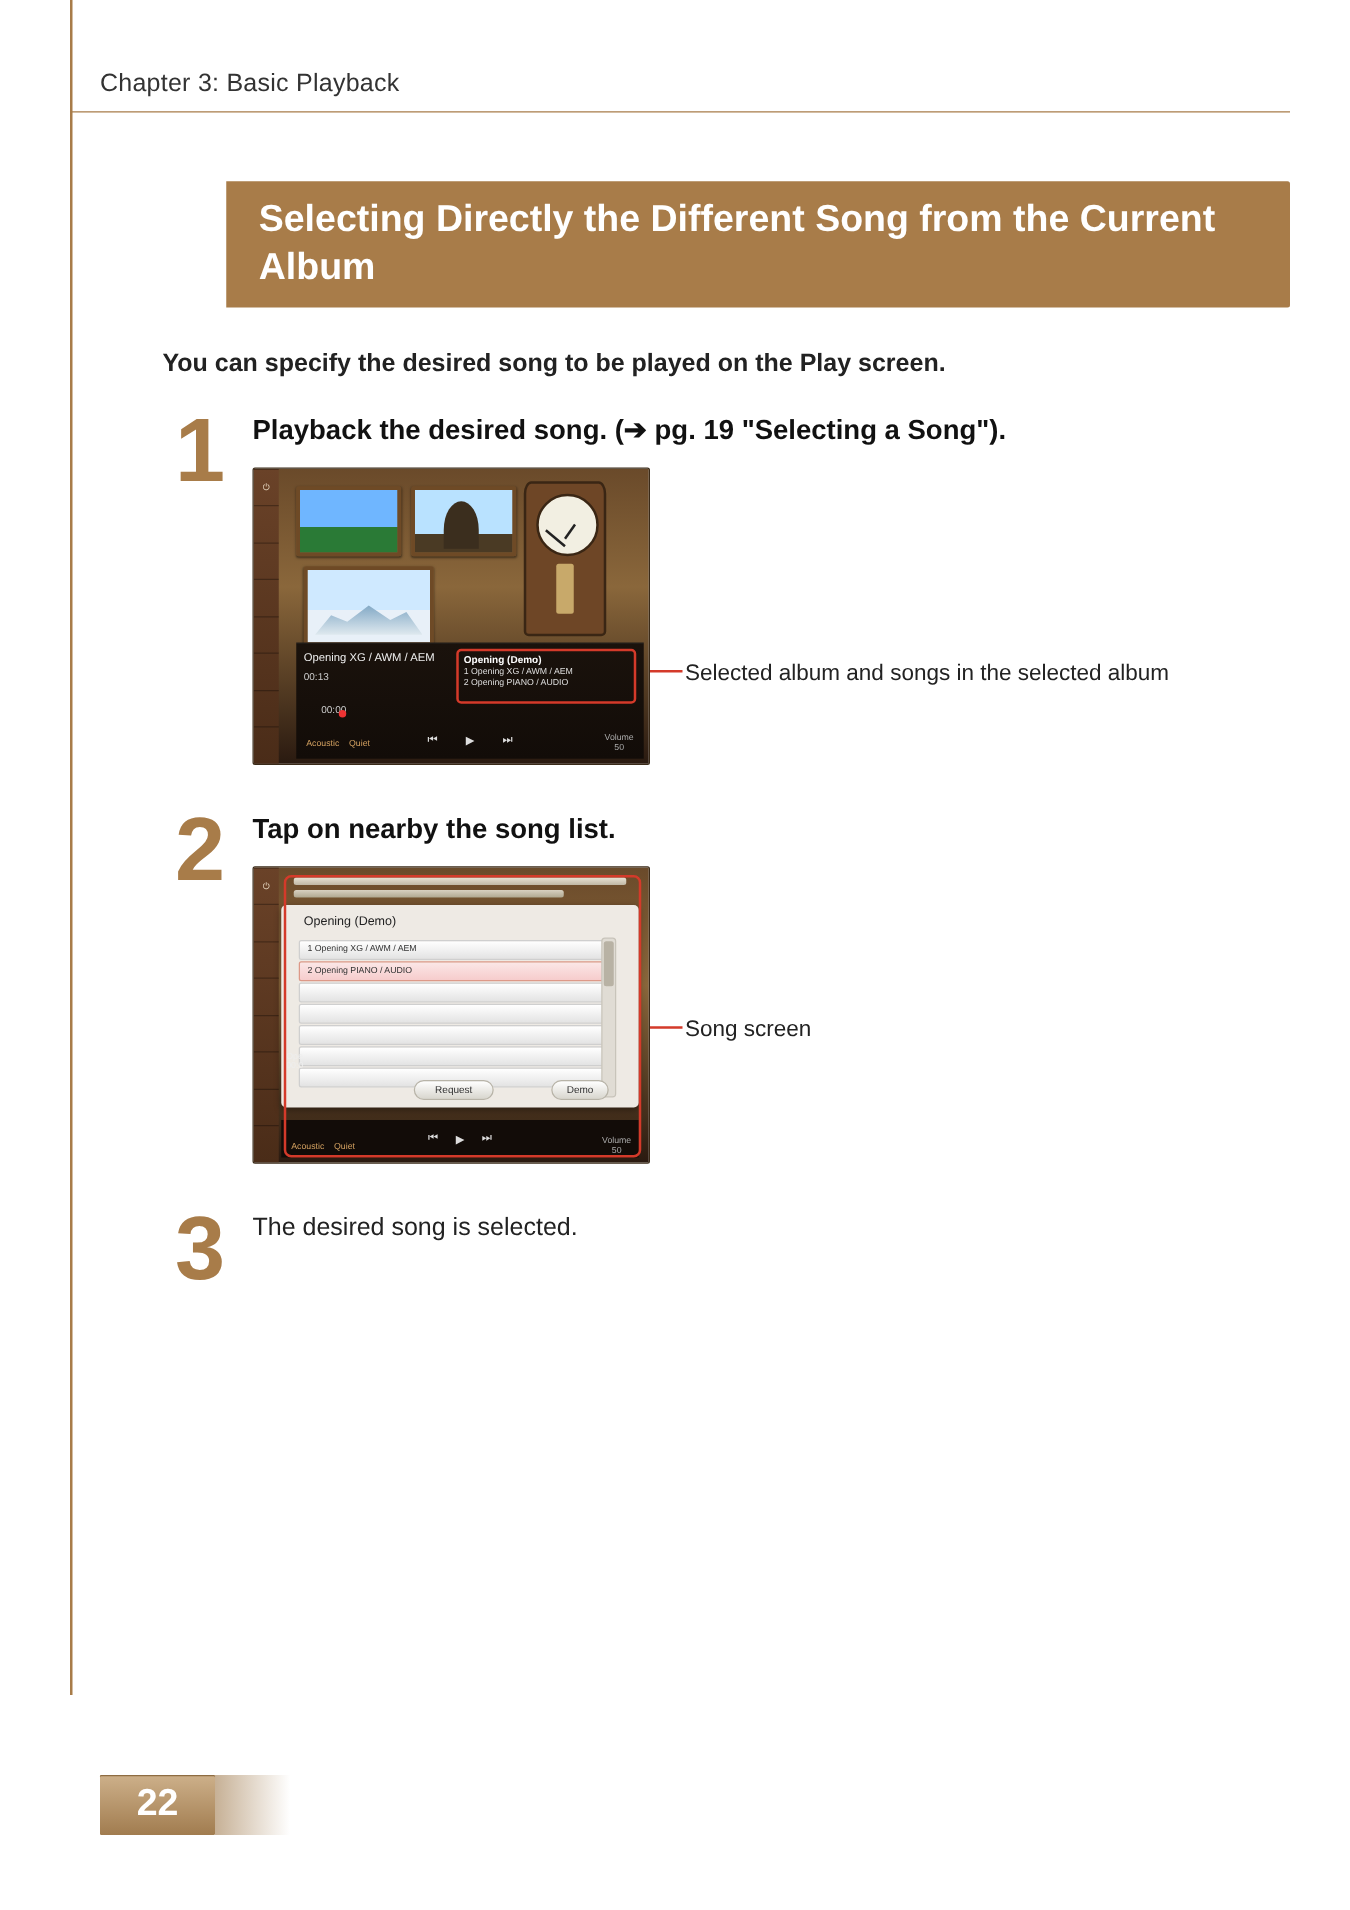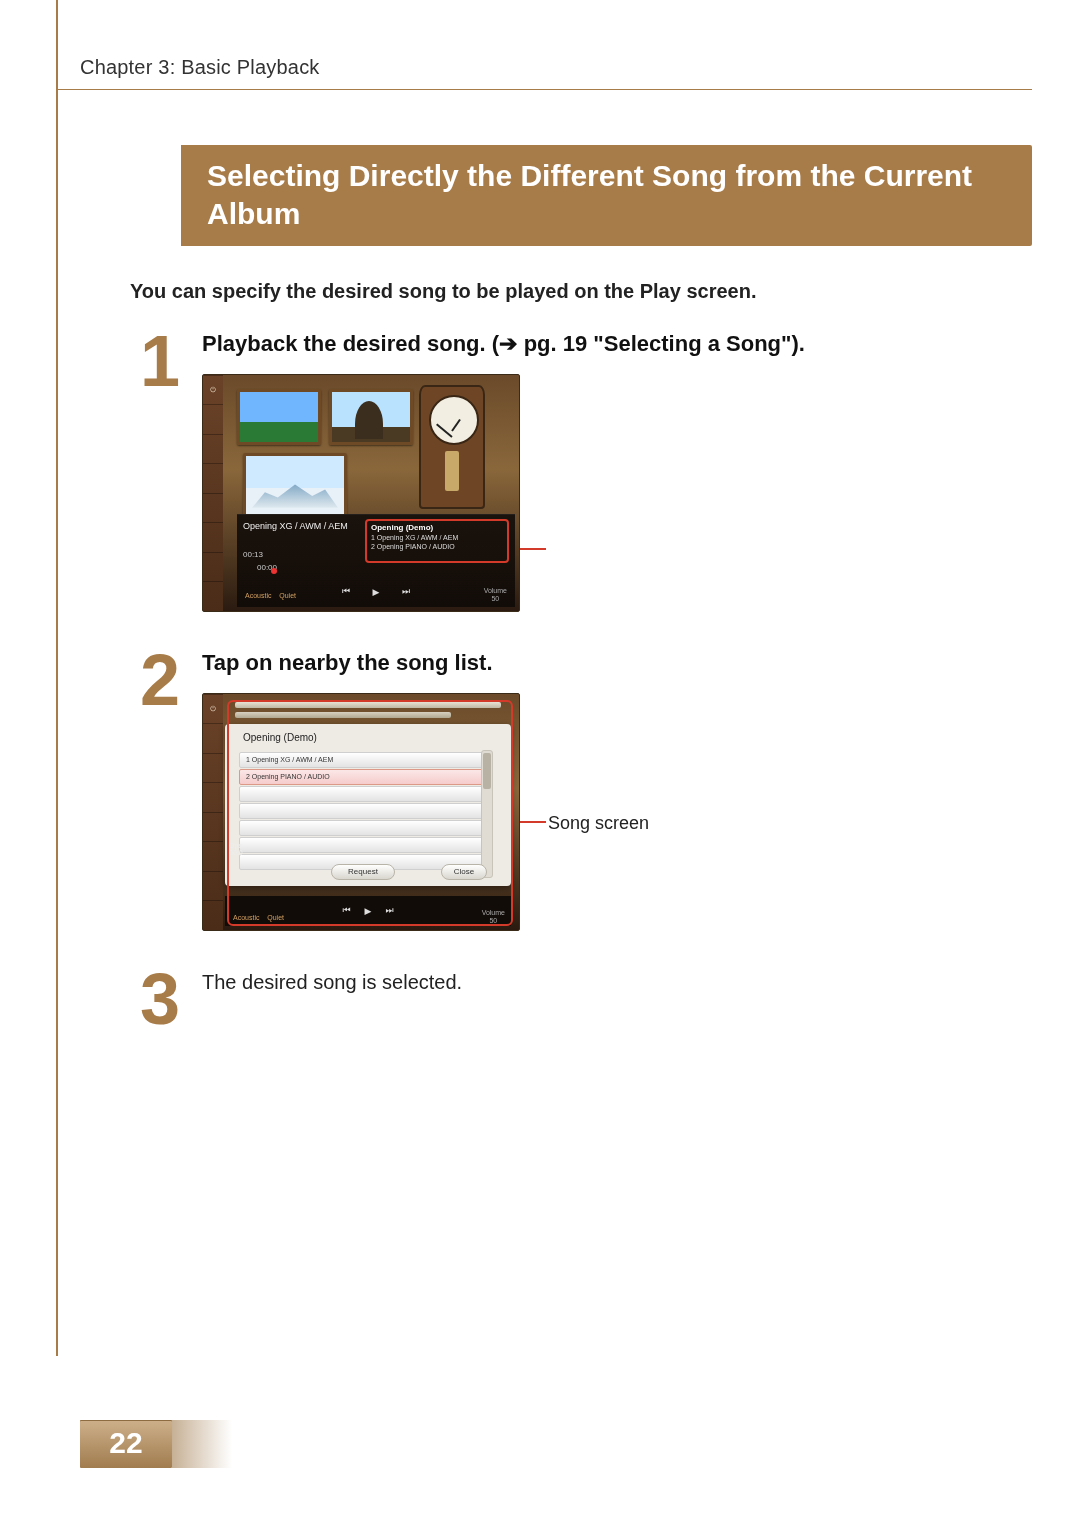--- a/index.html
+++ b/index.html
@@ -153,21 +153,21 @@
     background:#c8a96a; border-radius:2px;
   }
   .clock-hand{position:absolute;left:30px;top:30px;width:2px;height:14px;background:#222;transform-origin:bottom center;transform:rotate(35deg);}
   .clock-hand.m{height:20px;transform:rotate(-50deg);}
   .shot1 .playpanel {
     position:absolute; left:34px; right:4px; bottom:4px; height:92px;
     background:linear-gradient(180deg,#1a120c,#120c08);
     border-top:1px solid rgba(255,255,255,0.08);
   }
   .playpanel .np { position:absolute; left:6px; top:6px; color:#eee; font-size:9px;}
-  .playpanel .time { position:absolute; left:6px; top:22px; color:#ccc; font-size:8px;margin-top:13px;}
+  .playpanel .time { position:absolute; left:6px; top:22px; color:#ccc; font-size:8px;}
   .playpanel .time2 { position:absolute; left:20px; top:48px; color:#ccc; font-size:8px;}
   .playpanel .redbox {
     position:absolute; right:6px; top:4px; width:132px; height:36px;
     border:2px solid #d43a2a; border-radius:4px; padding:2px 4px;
     color:#ddd; font-size:7px; line-height:1.3;
   }
   .redbox .title{color:#fff;font-weight:700;font-size:8px;}
   .playpanel .controls {
     position:absolute; left:0; right:0; bottom:0; height:30px;
     display:flex; align-items:center; justify-content:center; gap:14px;
@@ -343,20 +343,21 @@
               <div class="btn">⏭</div>
             </div>
             <div class="volume">
               <div>Volume</div>
               <div>50</div>
             </div>
           </div>
         </div>
         <div class="callout" style="align-self:center; margin-top:90px;">
           <div class="leader" style="top:10px;"></div>
+          <span>Selected album and songs in the selected album</span>
         </div>
       </div>
     </div>
   </div>
 
   <div class="step" style="margin-top:36px;">
     <div class="step-num">2</div>
     <div class="step-body">
       <div class="step-title">Tap on nearby the song list.</div>
       <div class="screenshot-row">
@@ -379,21 +380,21 @@
           <div class="listtitle">Opening (Demo)</div>
           <div class="row" style="top:58px;">1    Opening XG / AWM / AEM</div>
           <div class="row sel" style="top:75px;">2    Opening PIANO / AUDIO</div>
           <div class="row" style="top:92px;"></div>
           <div class="row" style="top:109px;"></div>
           <div class="row" style="top:126px;"></div>
           <div class="row" style="top:143px;"></div>
           <div class="row" style="top:160px;"></div>
           <div class="scrollbar"></div>
           <div class="dlgbtn req">Request</div>
-          <div class="dlgbtn cls">Close</div>
+          <div class="dlgbtn cls">Demo</div>
           <div class="leftinfo">
             <div>Ope</div>
             <div>00:0</div>
           </div>
           <div class="play-bottom">
             <div class="btn">⏮</div>
             <div class="btn">▶</div>
             <div class="btn">⏭</div>
           </div>
           <div class="modelabel">

